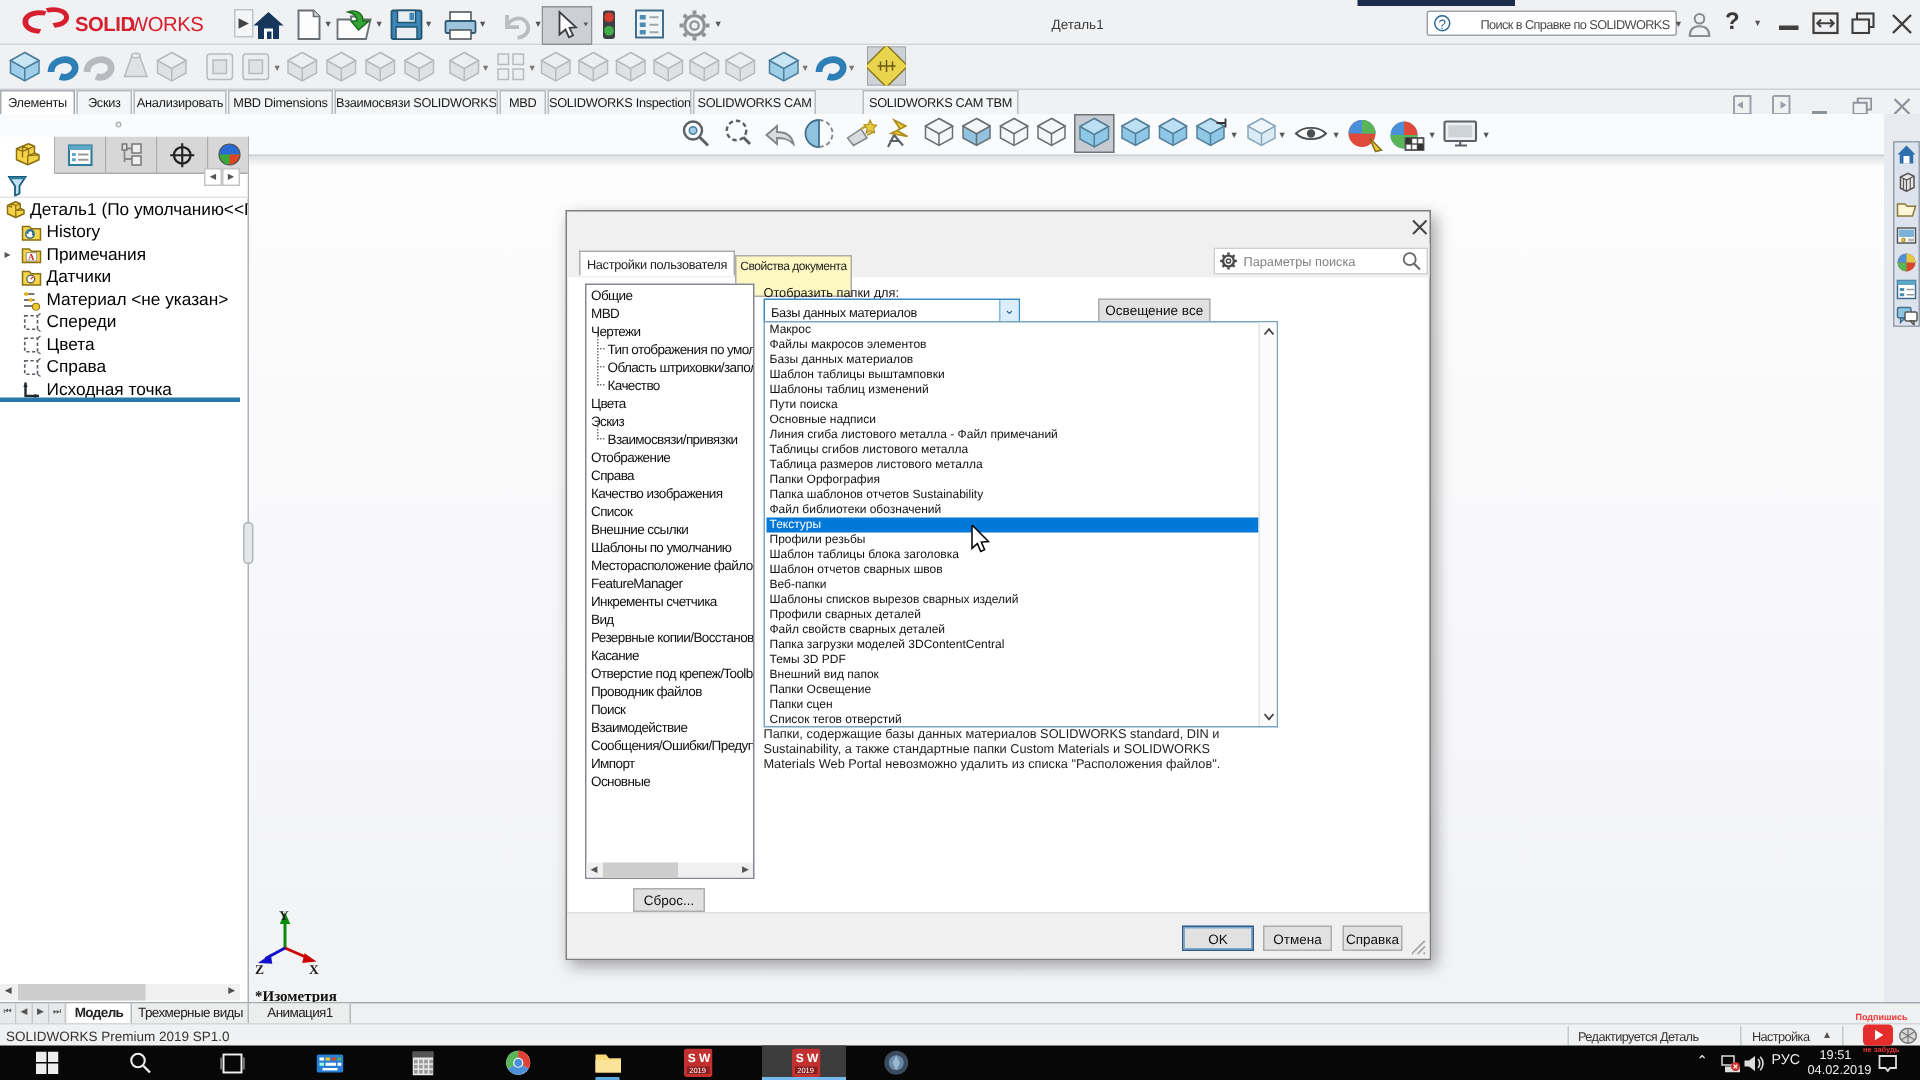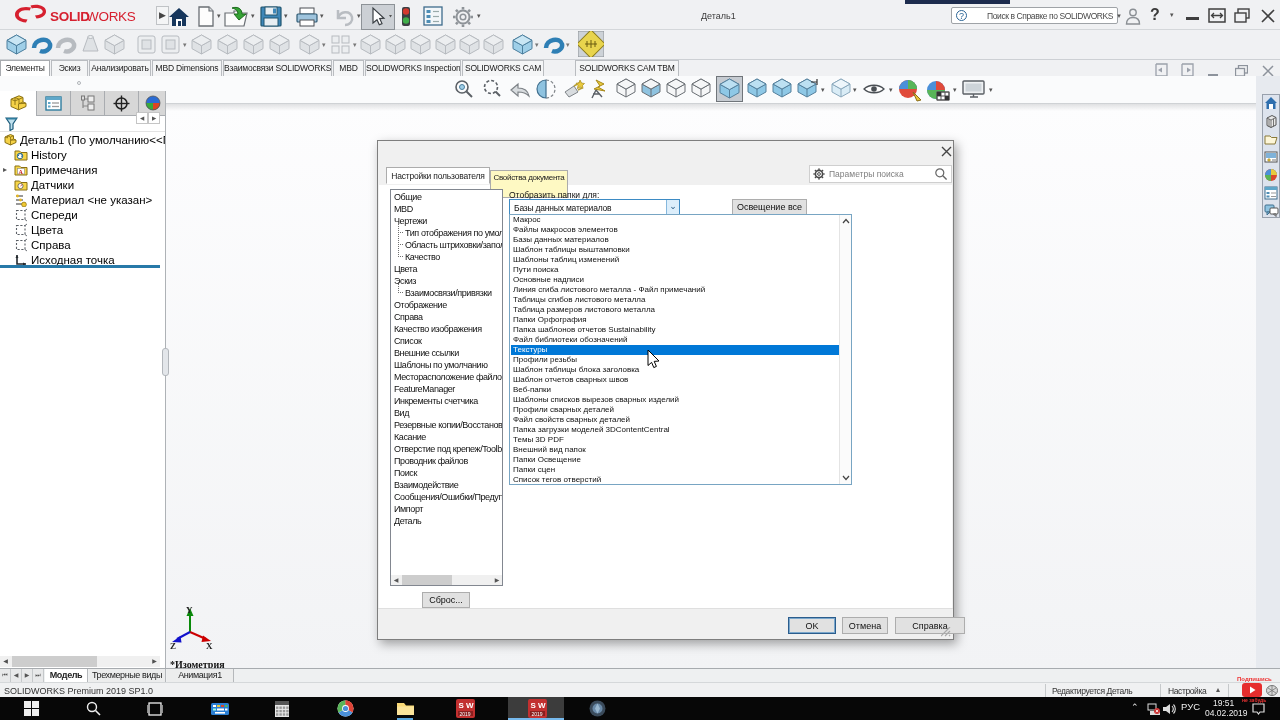--- a/index.html
+++ b/index.html
@@ -869,40 +869,41 @@
       <div class="li" style="top:205px;padding-left:3px">Инкременты счетчика</div>
       <div class="li" style="top:217px;padding-left:3px">Вид</div>
       <div class="li" style="top:229px;padding-left:3px">Резервные копии/Восстановл</div>
       <div class="li" style="top:241px;padding-left:3px">Касание</div>
       <div class="li" style="top:253px;padding-left:3px">Отверстие под крепеж/Toolbo</div>
       <div class="li" style="top:265px;padding-left:3px">Проводник файлов</div>
       <div class="li" style="top:277px;padding-left:3px">Поиск</div>
       <div class="li" style="top:289px;padding-left:3px">Взаимодействие</div>
       <div class="li" style="top:301px;padding-left:3px">Сообщения/Ошибки/Предупр</div>
       <div class="li" style="top:313px;padding-left:3px">Импорт</div>
-      <div class="li" style="top:325px;padding-left:3px">Деталь</div>
+      <div class="li" style="top:325px;padding-left:3px">Основные</div>
     </div>
 
   <div class="abs" style="left:13px;top:434px;width:111px;height:10px;background:#f0f0f0">
     <div style="position:absolute;left:0;top:0;width:10px;height:10px;color:#555;font-size:6px;line-height:10px;text-align:center">◀</div>
     <div style="position:absolute;right:0;top:0;width:10px;height:10px;color:#555;font-size:6px;line-height:10px;text-align:center">▶</div>
     <div style="position:absolute;left:11px;top:0;width:50px;height:10px;background:#cdcdcd"></div>
   </div>
 
   <div class="btn" style="left:44px;top:451px;width:48px;height:16px;line-height:15px">Сброс...</div>
 
   <div class="abs" style="left:131px;top:49px;font-size:8.5px;color:#111">Отобразить папки для:</div>
 
   <div class="abs" style="left:131px;top:58px;width:171px;height:16px;background:#fff;border:1px solid #3d8bc4">
     <span style="position:absolute;left:4px;top:3px;font-size:8.5px;letter-spacing:-.2px;color:#111">Базы данных материалов</span>
     <span style="position:absolute;right:0;top:0;width:13px;height:14px;background:#dceefb;border-left:1px solid #86b8dd;color:#2a5d86;font-size:9px;text-align:center;line-height:12px">⌄</span>
   </div>
 
   <div class="btn" style="left:354px;top:58px;width:75px;height:16px;line-height:15px">Освещение все</div>
 
+  <div class="abs" style="left:131px;top:343px;font-size:8.5px;color:#222;line-height:10px;white-space:nowrap">Папки, содержащие базы данных материалов SOLIDWORKS standard, DIN и<br>Sustainability, а также стандартные папки Custom Materials и SOLIDWORKS<br>Materials Web Portal невозможно удалить из списка "Расположения файлов".</div>
 
   <div id="ddl">
       <div class="di" style="top:0px;">Макрос</div>
       <div class="di" style="top:10px;">Файлы макросов элементов</div>
       <div class="di" style="top:20px;">Базы данных материалов</div>
       <div class="di" style="top:30px;">Шаблон таблицы выштамповки</div>
       <div class="di" style="top:40px;">Шаблоны таблиц изменений</div>
       <div class="di" style="top:50px;">Пути поиска</div>
       <div class="di" style="top:60px;">Основные надписи</div>
       <div class="di" style="top:70px;">Линия сгиба листового металла - Файл примечаний</div>
@@ -931,21 +932,21 @@
         </svg>
         <svg style="position:absolute;left:2px;bottom:3px" width="8" height="6" viewBox="0 0 8 6">
           <path d="M1 1 L4 4.5 L7 1" fill="none" stroke="#444" stroke-width="1.2"></path>
         </svg>
       </div>
     </div>
 
   <div id="dbottom"></div>
   <div class="btn" style="left:410px;top:476px;width:48px;height:17px;line-height:16px;border:1px solid #2b5d8d;box-shadow:0 0 0 1px #7aa7cc inset">OK</div>
   <div class="btn" style="left:464px;top:476px;width:46px;height:17px;line-height:16px">Отмена</div>
-  <div class="btn" style="left:517px;top:476px;width:70px;height:17px;line-height:16px">Справка</div>
+  <div class="btn" style="left:517px;top:476px;width:40px;height:17px;line-height:16px">Справка</div>
   <svg style="position:absolute;right:2px;bottom:2px" width="10" height="10" viewBox="0 0 10 10">
       <path d="M9 0 L0 9 M9 4 L4 9 M9 8 L8 9" stroke="#aaa" stroke-width="1.2"></path>
     </svg>
 </div>
 
 <svg class="abs" style="left:647px;top:350px;z-index:9" width="13" height="20" viewBox="0 0 13 20">
     <path d="M1 0 L1 15.5 L4.6 12.4 L6.8 17.6 L9.4 16.4 L7.2 11.4 L12 11 Z" fill="#fff" stroke="#000" stroke-width="1"></path>
   </svg>
 
 <div id="bottomtabs" class="abs"></div>

